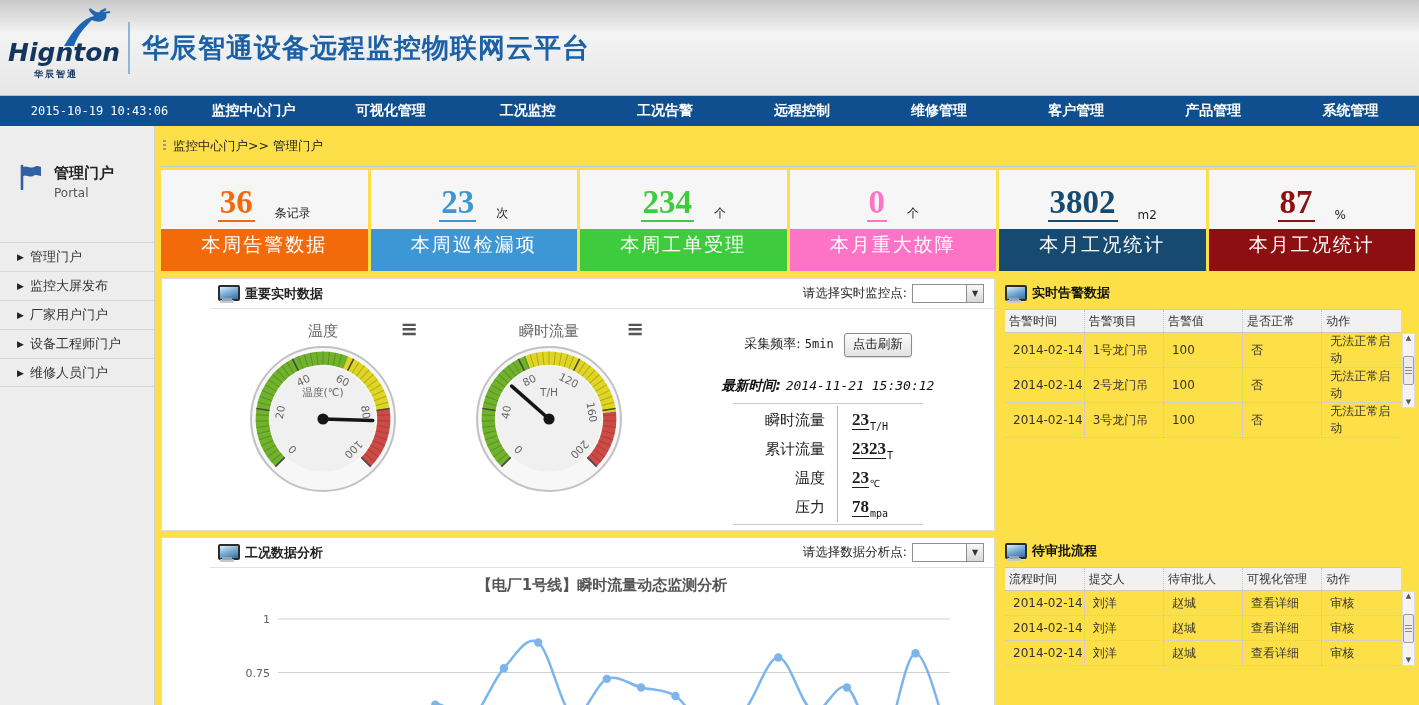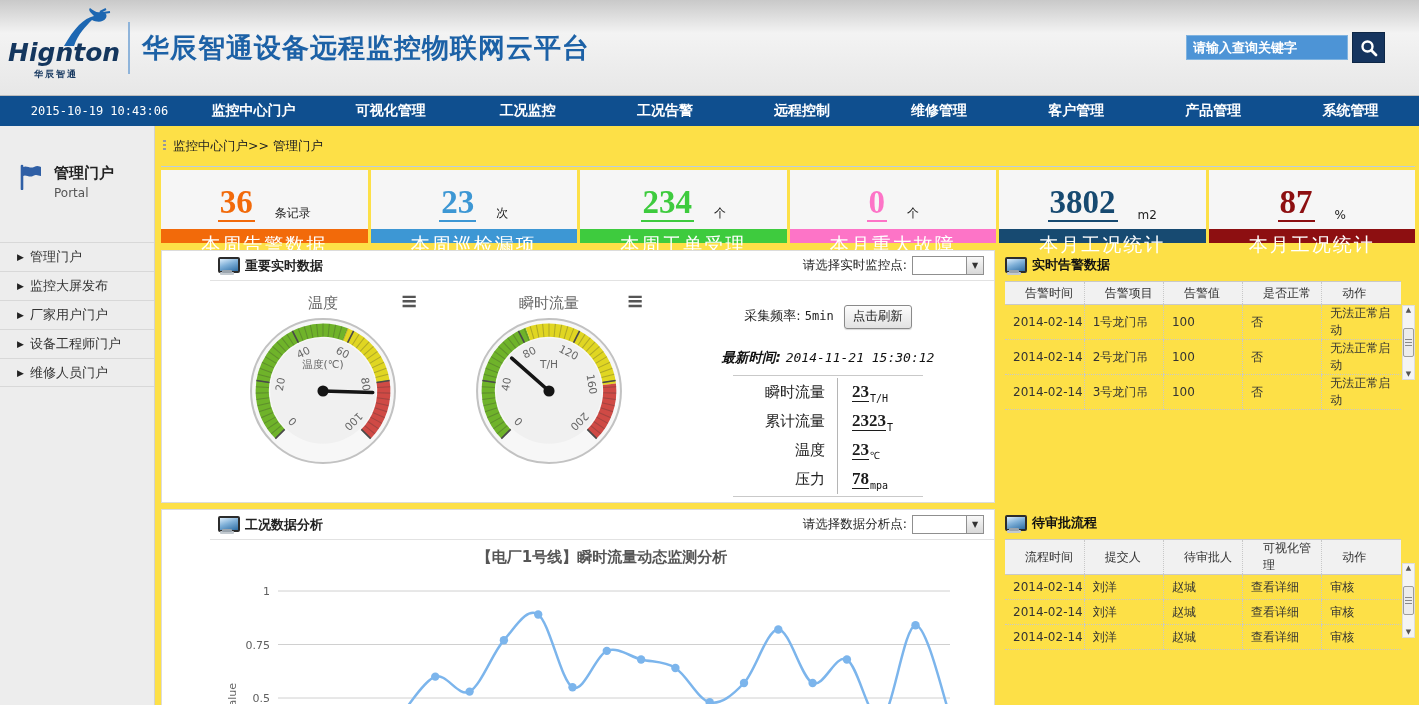--- a/index.html
+++ b/index.html
@@ -50,21 +50,21 @@
              background:repeating-linear-gradient(180deg,#999 0 2px,transparent 2px 4px); }
 
   
   .cards { display:flex; gap:3px; margin-right:4px; border-top:1px solid #b9cde2; padding-top:3px; }
   .stat-card { flex:1; }
   .card-top { height:59px; background:#f6f6f6; display:flex; align-items:flex-end; justify-content:center;
               padding-bottom:7px; }
   .card-value { font-family:"Liberation Serif","DejaVu Serif",serif; font-size:33px; font-weight:bold;
                 line-height:0.9; border-bottom:2px solid; padding:0 2px 2px; cursor:pointer;}
   .card-unit { font-size:12px; color:#222; margin-left:20px; }
-  .card-bar { height:14px; line-height:30px; text-align:center; color:#fff; font-size:19px; letter-spacing:2px; }
+  .card-bar { height:42px; line-height:30px; text-align:center; color:#fff; font-size:19px; letter-spacing:2px; }
 
   
   .columns { display:flex; gap:10px; margin-top:7px; margin-right:4px; }
   .left-col { flex:0 0 786px; }
   .right-col { flex:1; }
 
   .panel { border:1px solid #dcdcdc; background:#fff;padding-left:48px; }
   .panel + .panel { margin-top:6px; }
   .panel-head { height:30px; display:flex; align-items:center; padding:0 10px 0 8px; border-bottom:1px solid #e2e2e2; }
   .panel-title { margin-left:7px; font-size:13px; font-weight:600; color:#222; }
@@ -101,21 +101,21 @@
   .analysis-panel { height:200px; border-bottom:none; }
 
   
   .rpanel { height:252px; }
   .rpanel.second { height:auto; margin-top:6px; }
   .rpanel-head { height:30px; display:flex; align-items:center; }
   .rpanel-title { margin-left:7px; font-size:13px; font-weight:bold; color:#111; }
   .table-wrap { position:relative; margin-top:1px; }
   table.data { width:calc(100% - 14px); border-collapse:collapse; table-layout:fixed; font-size:12px; color:#333; }
   table.data th { background:#f1f1f1; border-top:1px solid #c9c9c9; border-bottom:1px solid #c9c9c9;
-                  height:23px; font-weight:normal; text-align:left; padding-left:20px; }
+                  height:23px; font-weight:normal; text-align:left; padding-left:4px; }
   table.data td { height:25px; padding-left:8px; border-bottom:1px dotted #c8c8c8; }
   table.data th + th, table.data td + td { border-left:1px dotted #c8c8c8; }
   td.linklike { cursor:pointer; }
   .vscroll { position:absolute; right:0; top:24px; width:13px; height:75px; background:#f4f4f4;
              border:1px solid #ddd; display:flex; flex-direction:column; align-items:center; cursor:pointer;}
   .vs-arrow { font-size:7px; color:#555; line-height:9px; }
   .vs-thumb { width:11px; height:30px; margin:13px 0; background:#ececec; border:1px solid #9d9d9d; border-radius:2px;
               display:flex; align-items:center; justify-content:center; }
   .vs-grip { width:7px; height:7px;
              background:repeating-linear-gradient(180deg,#8a8a8a 0 1px,transparent 1px 3px); }
@@ -140,29 +140,20 @@
     <div class="logo">
       <svg class="logo-deer" width="52" height="40" viewBox="0 0 52 40">
         <path d="M4 38 C14 20 24 10 34 8 C30 4 28 2 30 0 C34 3 37 5 40 4 C44 3 48 6 46 10 C43 15 36 14 32 12 C26 18 18 26 14 38 Z" fill="#1d67b2"></path>
         <path d="M40 4 L46 1 M43 5 L50 4" stroke="#1d67b2" stroke-width="2" fill="none"></path>
       </svg>
       <span class="brand">Hignton</span>
       <span class="brand-sub">华辰智通</span>
     </div>
     <div class="logo-divider"></div>
     <h1 class="app-title">华辰智通设备远程监控物联网云平台</h1>
-    <div class="search-wrap">
-      <input class="search-input" type="text" placeholder="请输入查询关键字" style="">
-      <button class="search-btn">
-        <svg width="18" height="18" viewBox="0 0 18 18">
-          <circle cx="7.5" cy="7.5" r="5" fill="none" stroke="#fff" stroke-width="2.4"></circle>
-          <line x1="11.5" y1="11.5" x2="16" y2="16" stroke="#fff" stroke-width="2.8" stroke-linecap="round"></line>
-        </svg>
-      </button>
-    </div>
   </header>
 
   <nav class="navbar">
     <span class="nav-time">2015-10-19 10:43:06</span>
     <div class="nav-items" id="nav-items">
         <div class="nav-item">监控中心门户</div>
         <div class="nav-item">可视化管理</div>
         <div class="nav-item">工况监控</div>
         <div class="nav-item">工况告警</div>
         <div class="nav-item">远程控制</div>

